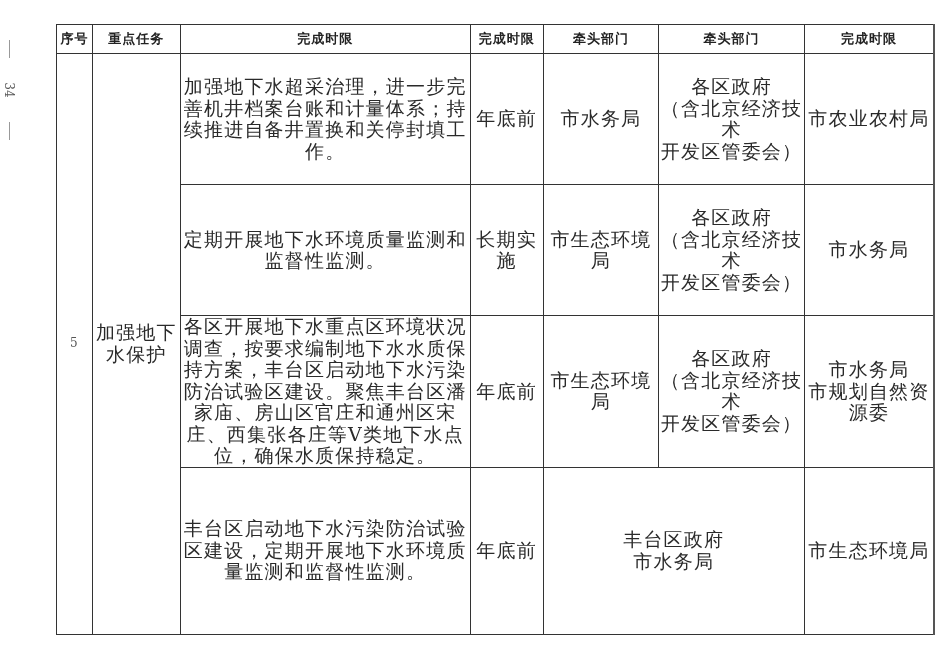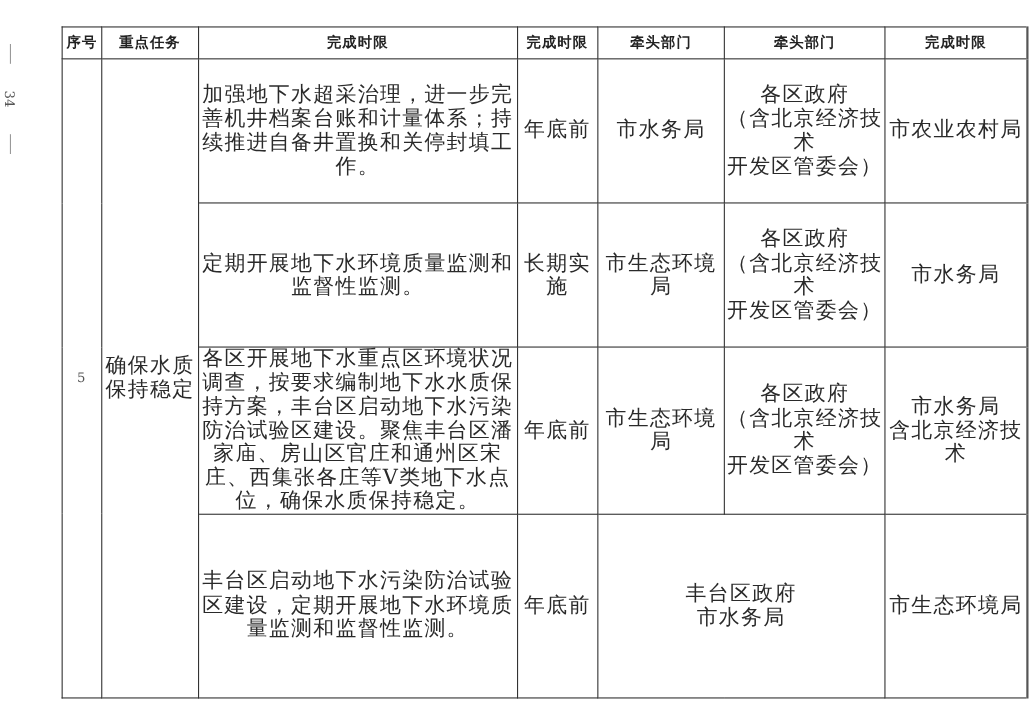--- a/index.html
+++ b/index.html
@@ -47,21 +47,21 @@
       <th>完成时限</th>
       <th>完成时限</th>
       <th>牵头部门</th>
       <th>牵头部门</th>
       <th class="outer-right">完成时限</th>
     </tr>
   </thead>
   <tbody>
     <tr style="height:131px">
       <td class="seq" rowspan="4">5</td>
-      <td class="task" rowspan="4">确保水质保持稳定</td>
+      <td class="task" rowspan="4">加强地下水保护</td>
       <td class="measure">加强地下水超采治理，进一步完善机井档案台账和计量体系；持续推进自备井置换和关停封填工作。</td>
       <td class="center">年底前</td>
       <td class="center">市水务局</td>
       <td class="center">
         <span class="line">各区政府</span>
         <span class="line">（含北京经济技术</span>
         <span class="line">开发区管委会）</span>
       </td>
       <td class="center outer-right">
         <span class="line">市农业农村局</span>
@@ -84,21 +84,21 @@
       <td class="measure">各区开展地下水重点区环境状况调查，按要求编制地下水水质保持方案，丰台区启动地下水污染防治试验区建设。聚焦丰台区潘家庙、房山区官庄和通州区宋庄、西集张各庄等Ⅴ类地下水点位，确保水质保持稳定。</td>
       <td class="center">年底前</td>
       <td class="center">市生态环境局</td>
       <td class="center">
         <span class="line">各区政府</span>
         <span class="line">（含北京经济技术</span>
         <span class="line">开发区管委会）</span>
       </td>
       <td class="center outer-right">
         <span class="line">市水务局</span>
-        <span class="line">含北京经济技术</span>
+        <span class="line">市规划自然资源委</span>
       </td>
     </tr>
     <tr style="height:167px">
       <td class="measure">丰台区启动地下水污染防治试验区建设，定期开展地下水环境质量监测和监督性监测。</td>
       <td class="center">年底前</td>
       <td class="center" colspan="2">
         <span class="line">丰台区政府</span>
         <span class="line">市水务局</span>
       </td>
       <td class="center outer-right">

